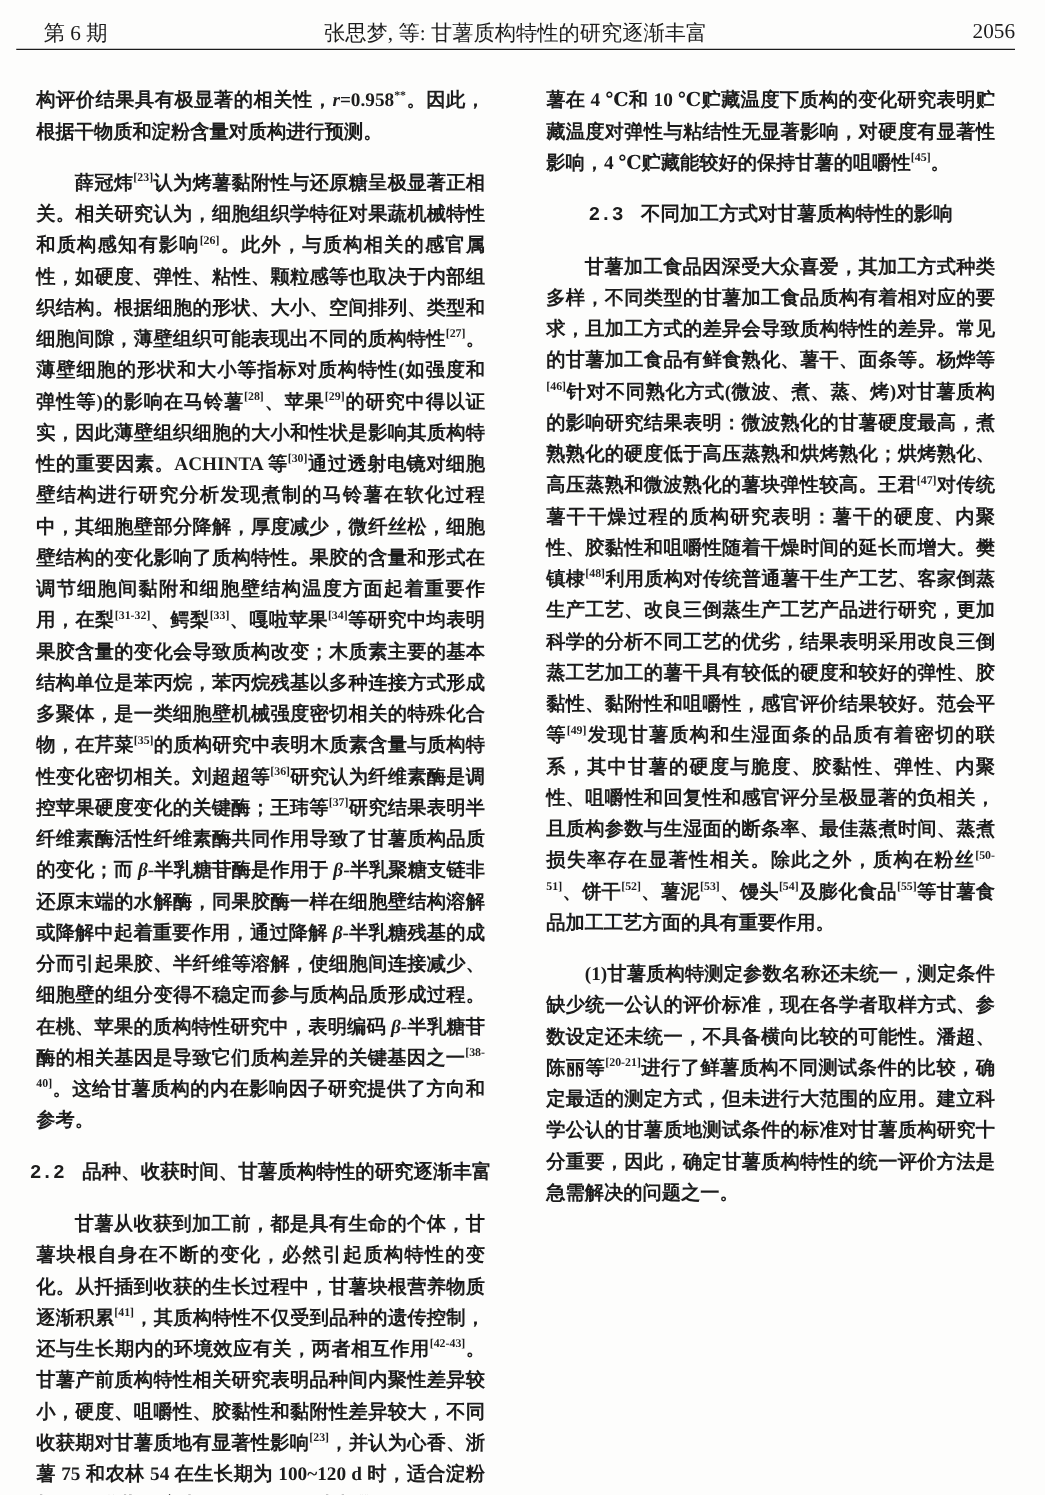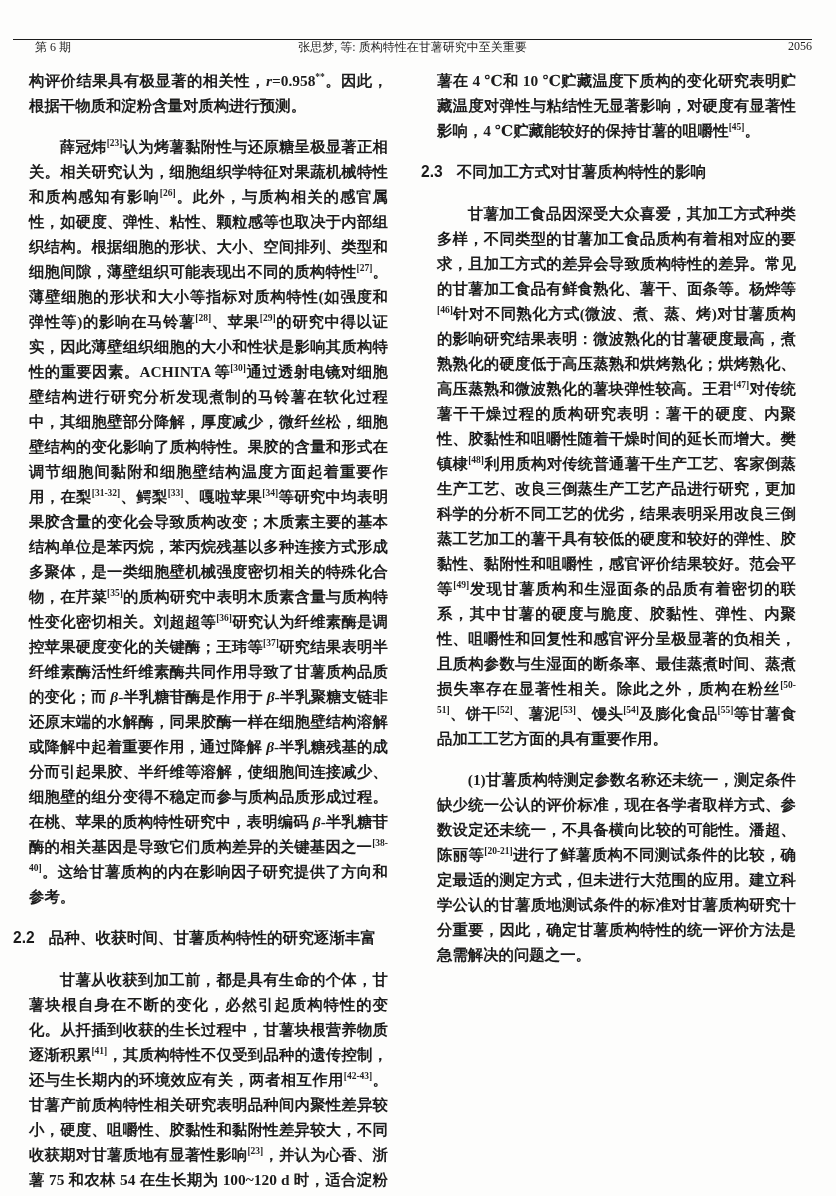--- a/index.html
+++ b/index.html
@@ -7,22 +7,21 @@
     position:relative;
     width:836px;height:1196px;
     margin:0 auto;
     background:#fdfdfc;
     color:#1c1c1c;
     font-family:"Liberation Serif","DejaVu Serif",serif;
     overflow:hidden;
   }
   .page-header{
     position:absolute;top:15px;left:13px;right:24px;height:22px;
-    font-size:12px;
-    margin-top:24px;
+    font-size:17px;
   }
   .hdr-issue{position:absolute;left:22px;top:0;}
   .hdr-title{position:absolute;left:50%;top:0;transform:translateX(-50%);white-space:nowrap;}
   .hdr-page{position:absolute;right:0;top:0;}
   .header-rule{
     position:absolute;top:39px;left:13px;right:24px;height:0;
     border-top:1.6px solid #1c1c1c;
   }
   .columns{
     position:absolute;top:52px;left:13px;right:24px;bottom:0;
@@ -31,37 +30,37 @@
   .col{
     width:391px;flex:0 0 391px;
     font-size:15.4px;line-height:25px;
     text-align:justify;
   }
   .para{margin:16px;text-indent:2em;font-weight:bold;}
   .para.noindent{text-indent:0;}
   .para i{font-style:italic;font-family:"Liberation Serif","DejaVu Serif",serif;}
   sup{font-size:9.5px;line-height:0;vertical-align:super;letter-spacing:0;}
   .heading{
-    font-family:Liberation Sans, sans-serif;
-    font-weight:bold;text-align:left;text-indent:0;
+    font-family:Liberation Mono, monospace;
+    font-weight:bold;text-align:center;text-indent:0;
   }
   .heading.level2{font-size:15.6px;line-height:26px;margin:8px 0 6px 0;}
   .heading.level1{font-size:16.8px;line-height:28px;margin:14px 0 12px 0;}
   .heading .h-num{display:inline-block;}
   .heading.level2 .h-num{margin-right:14px;}
   .heading.level1 .h-num{margin-right:17px;}
 </style>
 </head>
 <body>
 
 <div class="page">
 
   <div class="page-header">
     <span class="hdr-issue">第 6 期</span>
-    <span class="hdr-title">张思梦, 等: 质构特性在甘薯研究中至关重要</span>
+    <span class="hdr-title">张思梦, 等: 甘薯质构特性的研究逐渐丰富</span>
     <span class="hdr-page">2056</span>
   </div>
 
   <div class="header-rule"></div>
 
   <div class="columns">
     <div class="col" id="col-left">
         <p class="para noindent">构评价结果具有极显著的相关性，<i>r</i>=0.958<sup>**</sup>。因此，根据干物质和淀粉含量对质构进行预测。</p>
         <p class="para">薛冠炜<sup>[23]</sup>认为烤薯黏附性与还原糖呈极显著正相关。相关研究认为，细胞组织学特征对果蔬机械特性和质构感知有影响<sup>[26]</sup>。此外，与质构相关的感官属性，如硬度、弹性、粘性、颗粒感等也取决于内部组织结构。根据细胞的形状、大小、空间排列、类型和细胞间隙，薄壁组织可能表现出不同的质构特性<sup>[27]</sup>。薄壁细胞的形状和大小等指标对质构特性(如强度和弹性等)的影响在马铃薯<sup>[28]</sup>、苹果<sup>[29]</sup>的研究中得以证实，因此薄壁组织细胞的大小和性状是影响其质构特性的重要因素。ACHINTA 等<sup>[30]</sup>通过透射电镜对细胞壁结构进行研究分析发现煮制的马铃薯在软化过程中，其细胞壁部分降解，厚度减少，微纤丝松，细胞壁结构的变化影响了质构特性。果胶的含量和形式在调节细胞间黏附和细胞壁结构温度方面起着重要作用，在梨<sup>[31-32]</sup>、鳄梨<sup>[33]</sup>、嘎啦苹果<sup>[34]</sup>等研究中均表明果胶含量的变化会导致质构改变；木质素主要的基本结构单位是苯丙烷，苯丙烷残基以多种连接方式形成多聚体，是一类细胞壁机械强度密切相关的特殊化合物，在芹菜<sup>[35]</sup>的质构研究中表明木质素含量与质构特性变化密切相关。刘超超等<sup>[36]</sup>研究认为纤维素酶是调控苹果硬度变化的关键酶；王玮等<sup>[37]</sup>研究结果表明半纤维素酶活性纤维素酶共同作用导致了甘薯质构品质的变化；而 <i>β</i>-半乳糖苷酶是作用于 <i>β</i>-半乳聚糖支链非还原末端的水解酶，同果胶酶一样在细胞壁结构溶解或降解中起着重要作用，通过降解 <i>β</i>-半乳糖残基的成分而引起果胶、半纤维等溶解，使细胞间连接减少、细胞壁的组分变得不稳定而参与质构品质形成过程。在桃、苹果的质构特性研究中，表明编码 <i>β</i>-半乳糖苷酶的相关基因是导致它们质构差异的关键基因之一<sup>[38-40]</sup>。这给甘薯质构的内在影响因子研究提供了方向和参考。</p>
         <div class="heading level2"><span class="h-num">2.2</span><span class="h-title">品种、收获时间、甘薯质构特性的研究逐渐丰富</span></div>

